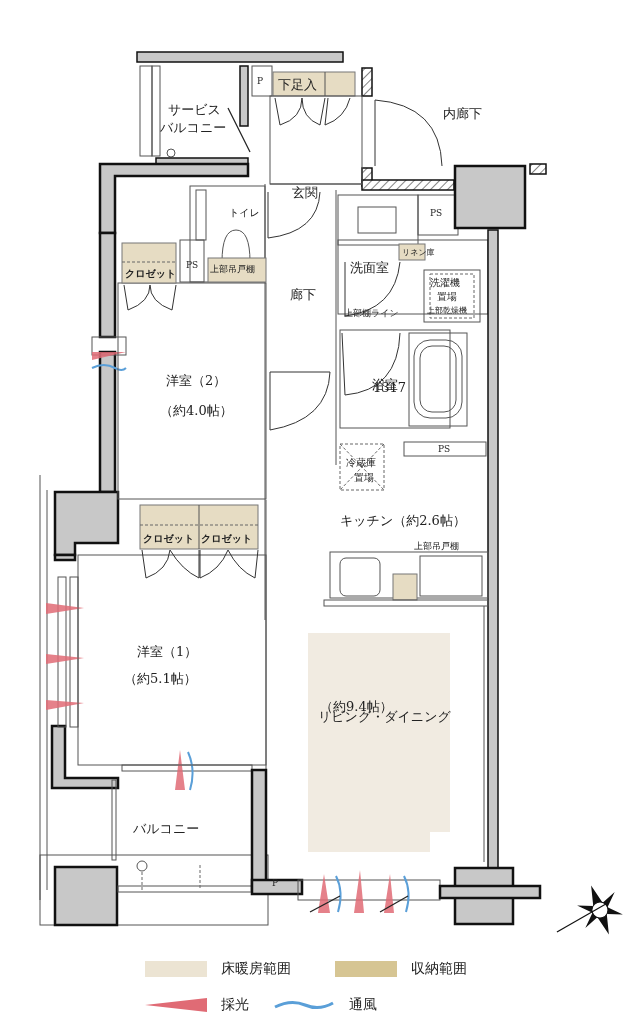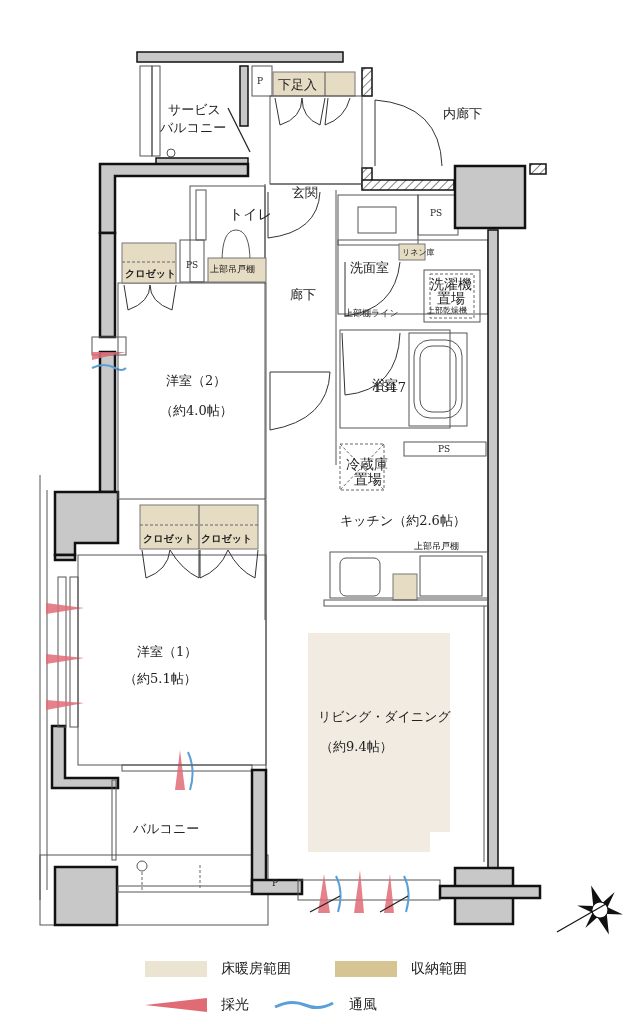--- a/index.html
+++ b/index.html
@@ -12,21 +12,21 @@
   .line-d { fill: none; stroke: #222; stroke-width: 1.2; }
   .hatch { fill: url(#hatch); stroke: #111; stroke-width: 1.5; }
   .storage { fill: #e6dcc3; stroke: #777; stroke-width: 1; }
   .floorheat { fill: #f1ebe1; }
   .door { fill: none; stroke: #333; stroke-width: 1; }
   .dash { fill: none; stroke: #666; stroke-width: 1; stroke-dasharray: 3 2; }
   .light { fill: #e06b75; opacity: .85; }
   .wind { fill: none; stroke: #5a9fd8; stroke-width: 2; }
   .lbl { position: absolute; white-space: nowrap; font-family: "DejaVu Serif", "Liberation Serif", serif; color: #222; }
   .lbl-md { font-size: 13px; }
-  .lbl-sm { font-size: 14px; }
+  .lbl-sm { font-size: 10px; }
   .lbl-xs { font-size: 9px; }
   .lbl-bold { font-weight: bold; font-family: "DejaVu Sans", "Liberation Sans", sans-serif; font-size: 11px; }
   .legend { position: absolute; left: 0; top: 950px; width: 624px; height: 74px; }
   .legend-item { position: absolute; display: flex; align-items: center; font-size: 14px; font-family: Liberation Serif, serif; }
   .sw { width: 62px; height: 16px; margin-right: 14px; }
 </style>
 </head>
 <body>
 
 <svg id="plan" viewBox="0 0 624 1024" xmlns="http://www.w3.org/2000/svg">
@@ -220,21 +220,21 @@
 <div class="lbl lbl-xs" style="left:438px;top:444px;">PS</div>
 <div class="lbl lbl-sm" style="left:346px;top:456px;">冷蔵庫</div>
 <div class="lbl lbl-sm" style="left:354px;top:471px;">置場</div>
 <div class="lbl lbl-md" style="left:340px;top:512px;">キッチン（約2.6帖）</div>
 <div class="lbl lbl-xs" style="left:414px;top:540px;">上部吊戸棚</div>
 <div class="lbl lbl-bold" style="left:143px;top:532px;font-size:10px;">クロゼット</div>
 <div class="lbl lbl-bold" style="left:201px;top:532px;font-size:10px;">クロゼット</div>
 <div class="lbl lbl-md" style="left:137px;top:643px;text-align:center;">洋室（1）</div>
 <div class="lbl lbl-md" style="left:124px;top:670px;">（約5.1帖）</div>
 <div class="lbl lbl-md" style="left:318px;top:708px;">リビング・ダイニング</div>
-<div class="lbl lbl-md" style="left:320px;top:738px;">（約9.4帖）</div>
+<div class="lbl lbl-md" style="left:320px;top:698px;">（約9.4帖）</div>
 <div class="lbl lbl-md" style="left:133px;top:820px;">バルコニー</div>
 <div class="lbl lbl-xs" style="left:272px;top:878px;">P</div>
 
 <div class="legend">
   <div class="legend-item" style="left:145px;top:10px;">
     <div class="sw" style="background:#ece4d3;"></div>
     <span>床暖房範囲</span>
   </div>
   <div class="legend-item" style="left:335px;top:10px;">
     <div class="sw" style="background:#d6c593;"></div>

